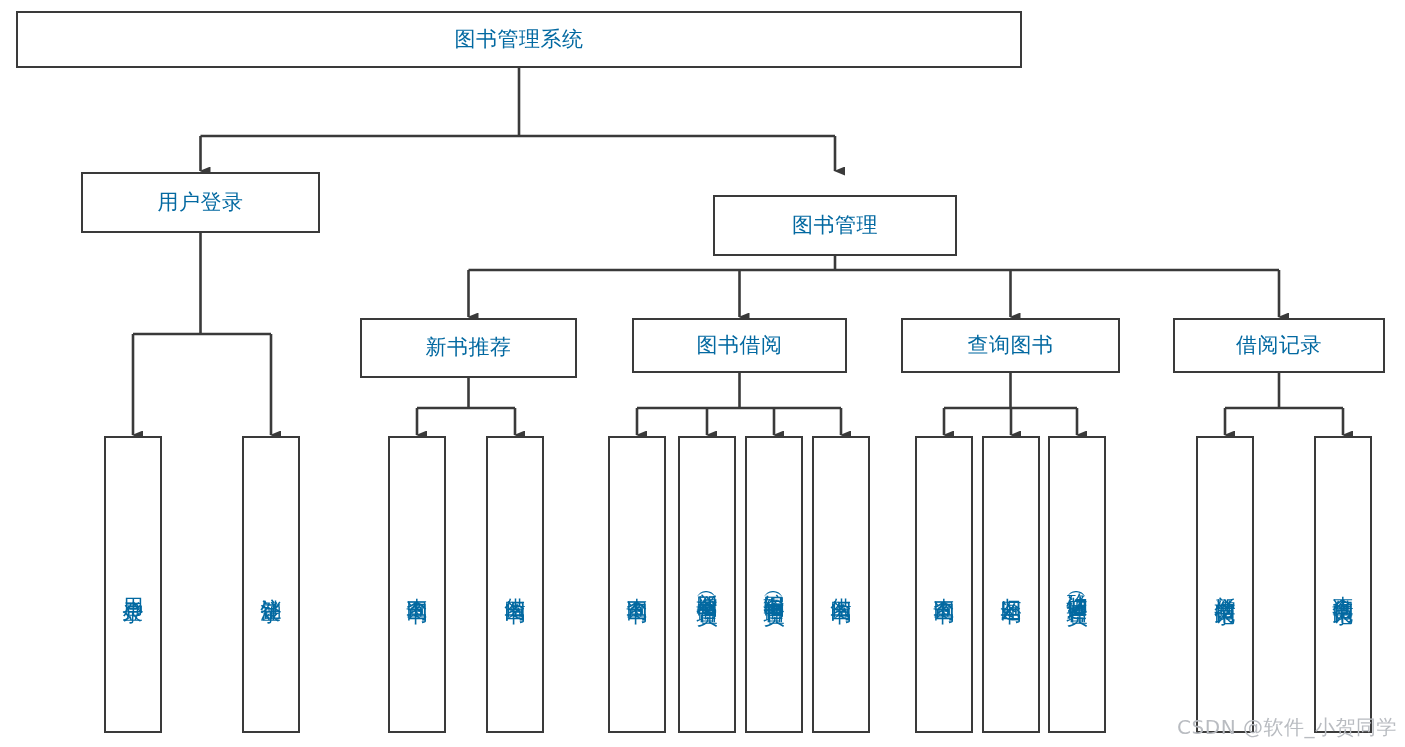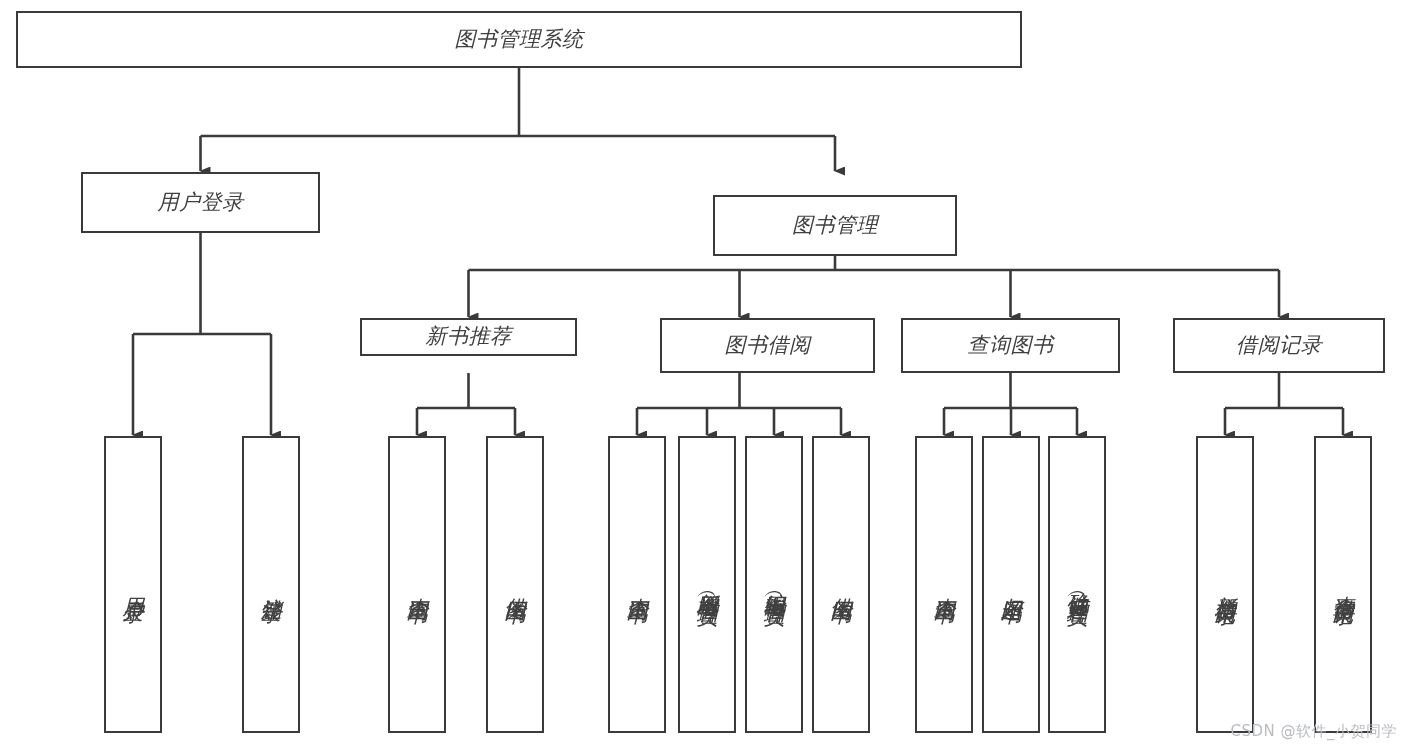--- a/index.html
+++ b/index.html
@@ -24,22 +24,21 @@
     pointer-events: none;
   }
   .node {
     position: absolute;
     box-sizing: border-box;
     border: 2px solid #3a3a3a;
     background: #ffffff;
     display: flex;
     align-items: center;
     justify-content: center;
-    color: #404040;
-    font-style: italic;
+    color: #0369a1;
   }
   .node.horiz {
     font-size: 21px;
     letter-spacing: 0.5px;
     line-height: 1.1;
   }
   .node.vert {
     writing-mode: vertical-rl;
     text-orientation: upright;
     font-size: 21px;
@@ -55,21 +54,21 @@
     white-space: pre-line;
   }
   .node.vert .lbl {
     writing-mode: vertical-rl;
     text-orientation: upright;
   }
   #watermark {
     position: absolute;
     right: 8px;
     bottom: 6px;
-    font-size: 15px;
+    font-size: 20px;
     color: #b9bcc1;
     font-family: "DejaVu Sans", "Liberation Sans", sans-serif;
     white-space: nowrap;
     letter-spacing: 0.5px;
   }
 </style>
 </head>
 <body>
 
 <div id="canvas">
@@ -119,24 +118,24 @@
   <div id="node-layer">
       <div class="node horiz" style="left: 16px; top: 11px; width: 1006px; height: 57px;">
         <span class="lbl">图书管理系统</span>
       </div>
       <div class="node horiz" style="left: 81px; top: 172px; width: 239px; height: 61px;">
         <span class="lbl">用户登录</span>
       </div>
       <div class="node horiz" style="left: 713px; top: 172px; width: 244px; height: 61px; margin-top: 23px;">
         <span class="lbl">图书管理</span>
       </div>
-      <div class="node horiz" style="left: 360px; top: 318px; width: 217px; height: 38px;">
+      <div class="node horiz" style="left: 360px; top: 318px; width: 217px; height: 60px;">
         <span class="lbl">新书推荐</span>
       </div>
-      <div class="node horiz" style="left: 632px; top: 318px; width: 215px; height: 55px; margin-left: 28px;">
+      <div class="node horiz" style="left: 632px; top: 318px; width: 215px; height: 55px;">
         <span class="lbl">图书借阅</span>
       </div>
       <div class="node horiz" style="left: 901px; top: 318px; width: 219px; height: 55px;">
         <span class="lbl">查询图书</span>
       </div>
       <div class="node horiz" style="left: 1173px; top: 318px; width: 212px; height: 55px;">
         <span class="lbl">借阅记录</span>
       </div>
       <div class="node vert" style="left: 104px; top: 436px; width: 58px; height: 297px;">
         <span class="lbl">用户登录</span>

